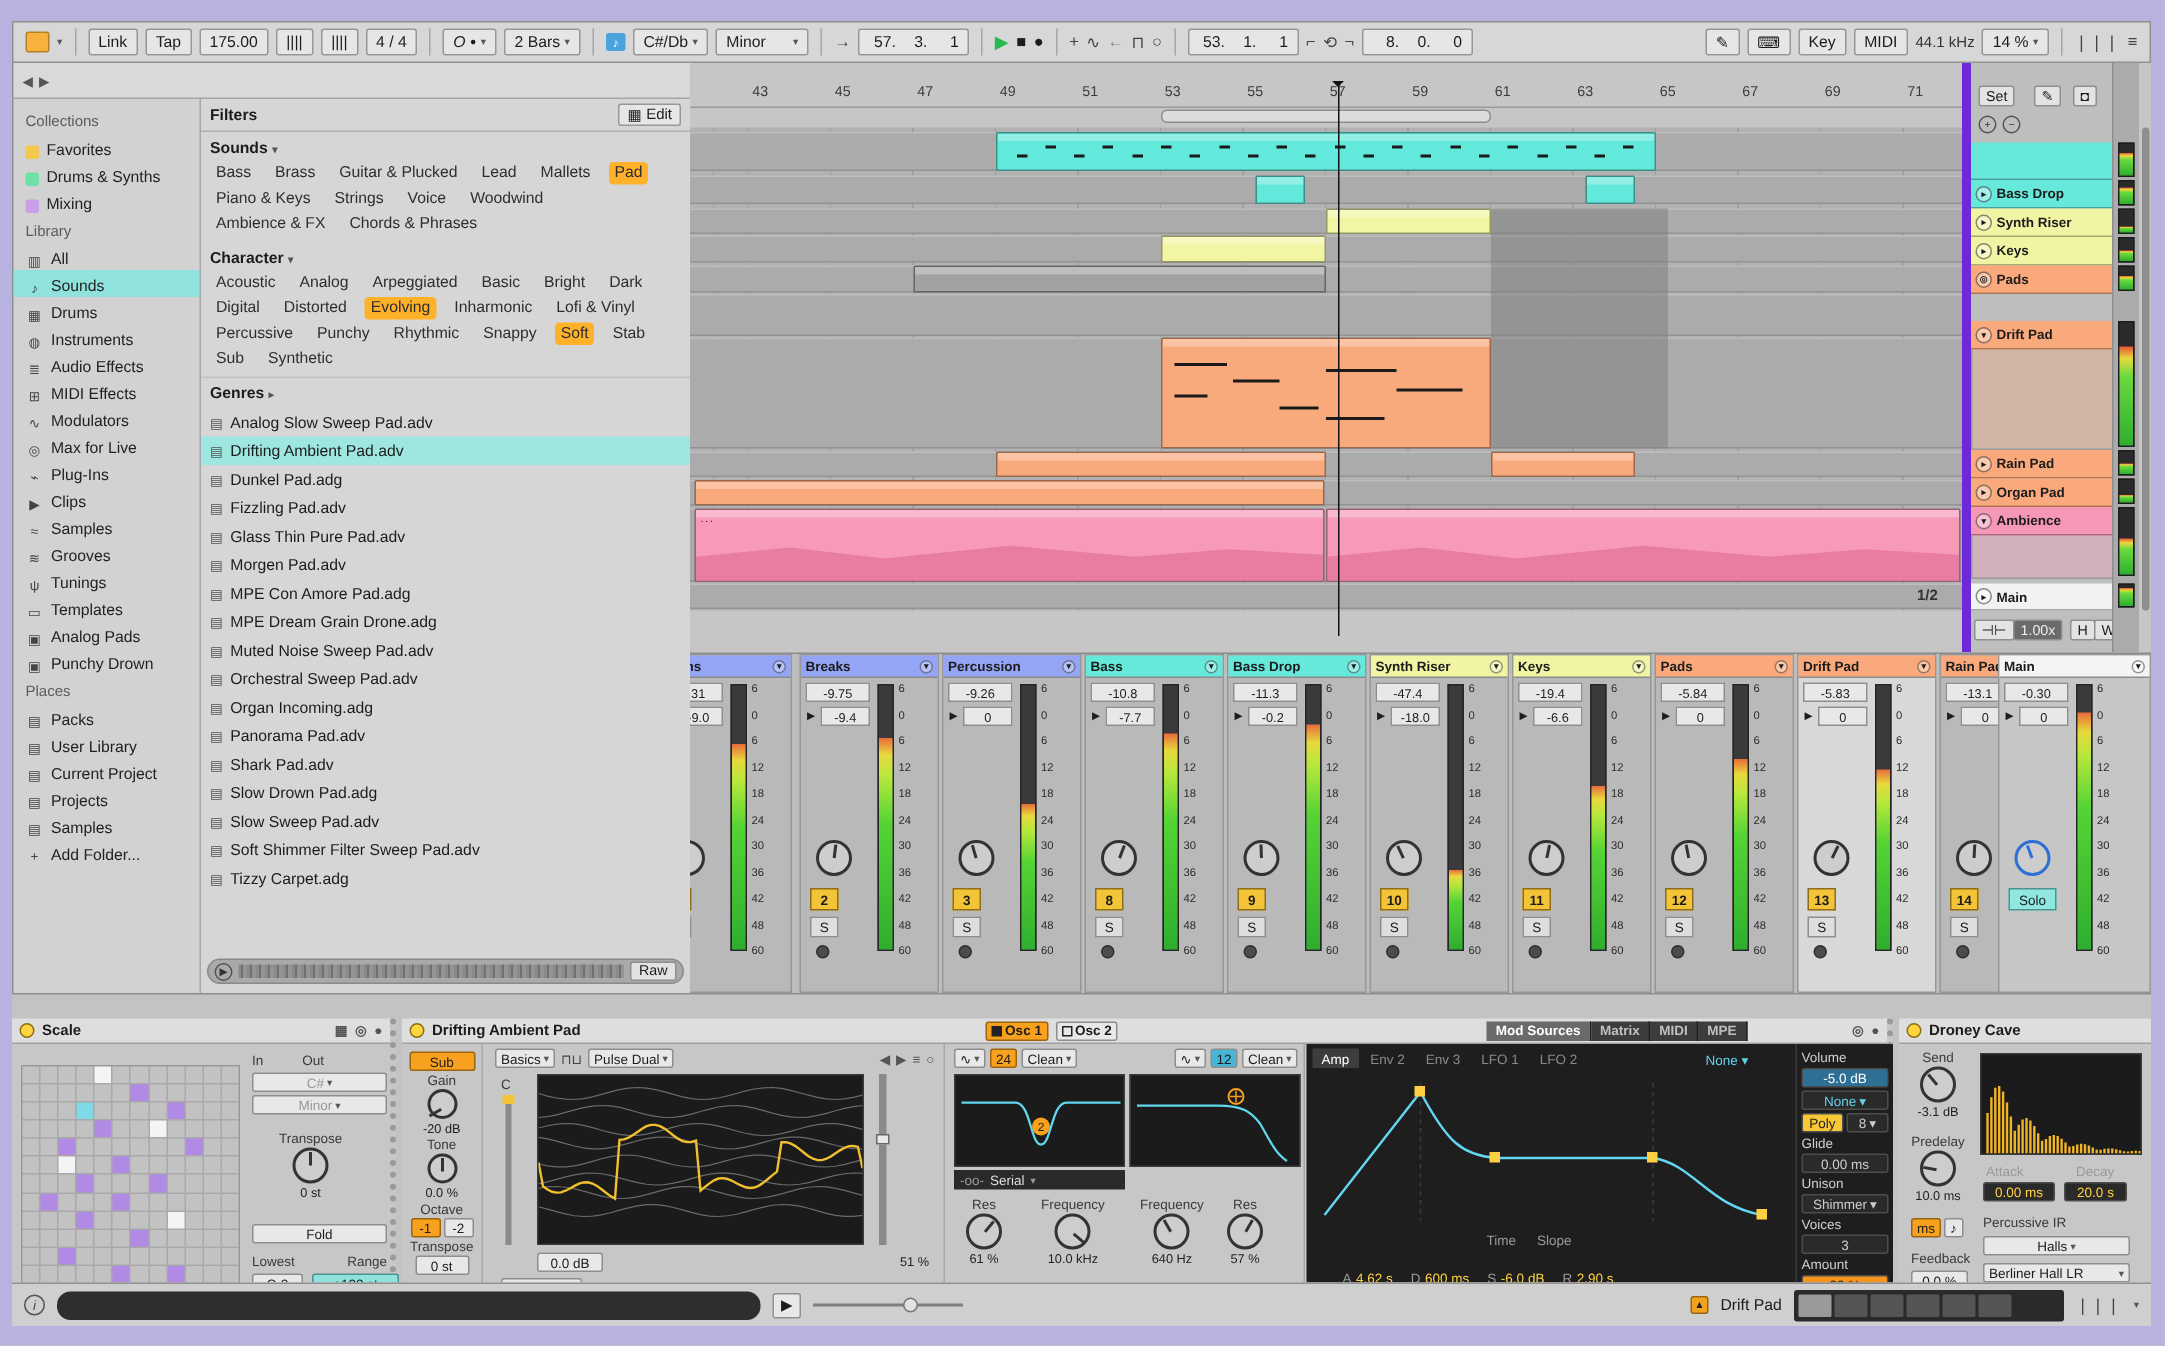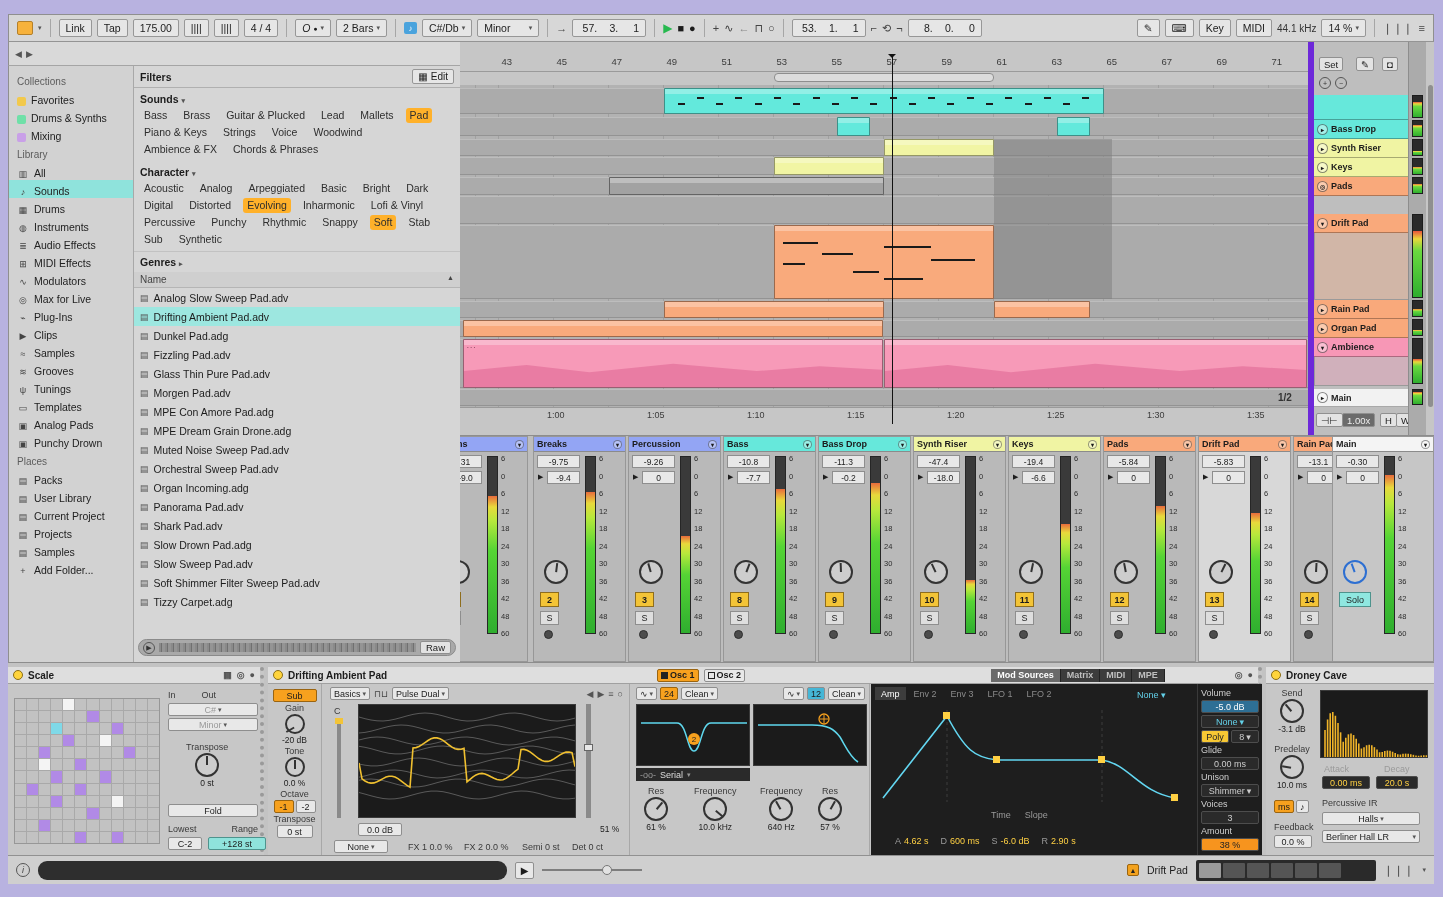--- a/index.html
+++ b/index.html
@@ -91,21 +91,21 @@
 .knb{width:24px;height:24px;border:2px solid #333;border-radius:50%;background:#cdcdcd;position:relative}
 .knb b{position:absolute;left:50%;margin-left:-1px;top:1px;width:2px;height:9px;background:#333;transform-origin:1px 10px}
 .pan{position:absolute;left:10px;top:108px}
 .kblue{border-color:#2d6fd2}.kblue b{background:#2d6fd2}
 .tnum{position:absolute;left:6px;top:140px;width:19px;height:15px;background:#f3c437;border:1px solid #8e6d1d;font-size:9px;font-weight:bold;display:flex;align-items:center;justify-content:center}
 .sbtn{position:absolute;left:6px;top:159px;width:19px;height:14px;background:#dedede;border:1px solid #8e8e8e;font-size:9px;display:flex;align-items:center;justify-content:center}
 .rec{position:absolute;left:10px;top:178px;width:9px;height:9px;border-radius:50%;background:#4c4c4c;border:1px solid #2e2e2e}
 .solo{position:absolute;left:6px;top:140px;width:32px;height:15px;background:#8fe7e0;border:1px solid #4e938d;font-size:9px;display:flex;align-items:center;justify-content:center}
 
 #devs{position:absolute;left:8px;top:662px;width:1426px;height:193px;background:#c3c3c3;border-top:1px solid #8d8d8d;overflow:hidden}
-.dev{position:absolute;top:4px;height:193px;background:#c7c7c7;border-right:4px dotted #9a9a9a}
+.dev{position:absolute;top:16px;height:193px;background:#c7c7c7;border-right:4px dotted #9a9a9a}
 .dtitle{height:17px;background:#dedede;border-bottom:1px solid #a0a0a0;display:flex;align-items:center;gap:5px;padding:0 5px;font-size:10px;font-weight:bold}
 .oncirc{width:10px;height:10px;border-radius:50%;background:#ffd43c;border:1px solid #8a6d14}
 .dic{font-size:9px;color:#555}
 .dlab{font-size:9px;color:#3a3a3a}
 .dbx{background:#e8e8e8;border:1px solid #8e8e8e;border-radius:2px;font-size:9px;height:13px;display:inline-flex;align-items:center;justify-content:center;padding:0 3px;gap:2px;white-space:nowrap}
 .dbx.orange{background:#f7a11e;border-color:#9a6410}
 .dbx.cyanbg{background:#8fe3dc;border-color:#4e938d}
 .kwrap{display:flex;flex-direction:column;align-items:center;gap:1px}
 .kval{font-size:8.5px;color:#222}
 #scale-grid{position:absolute;left:6px;top:14px;width:146px;height:146px;display:grid;grid-template-columns:repeat(12,1fr);grid-template-rows:repeat(12,1fr);gap:1px;background:#a9a9a9;border:1px solid #979797}
@@ -366,24 +366,20 @@
         <span class="tag">Punchy</span>
         <span class="tag">Rhythmic</span>
         <span class="tag">Snappy</span>
         <span class="tag on">Soft</span>
         <span class="tag">Stab</span>
         <span class="tag">Sub</span>
         <span class="tag">Synthetic</span>
       </div>
     </div>
   <div id="genres"><span>Genres</span> <span class="caret">▸</span></div>
-  <div id="namehead">
-      <span>Name</span>
-      <span style="font-size:7px">▲</span>
-    </div>
   <div id="rlist">
       <div class="rrow">
         <span class="ric">▤</span>
         <span>Analog Slow Sweep Pad.adv</span>
       </div>
       <div class="rrow sel">
         <span class="ric">▤</span>
         <span>Drifting Ambient Pad.adv</span>
       </div>
       <div class="rrow">
@@ -529,30 +525,20 @@
       <div class="clip" style="left:2.8px;width:420.7px;top:254px;height:49px;background:#f79ab8">
         <span class="cliplbl">...</span>
         <i class="cw"></i>
       </div>
       <div class="clip" style="left:423.5px;width:423.5px;top:254px;height:49px;background:#f79ab8">
         <i class="cw"></i>
       </div>
     </div>
   <div id="dimblock" style="left: 533.5px; top: 97px; width: 118.25px; height: 160px;"></div>
   <div id="playhead" style="left: 431.7px;"></div>
-  <div id="timerow">
-      <span class="tlab" style="left:87px">1:00</span>
-      <span class="tlab" style="left:187px">1:05</span>
-      <span class="tlab" style="left:287px">1:10</span>
-      <span class="tlab" style="left:387px">1:15</span>
-      <span class="tlab" style="left:487px">1:20</span>
-      <span class="tlab" style="left:587px">1:25</span>
-      <span class="tlab" style="left:687px">1:30</span>
-      <span class="tlab" style="left:787px">1:35</span>
-    </div>
   <div id="arr-headers">
     <span class="hbx" style="position:absolute;left:5px;top:15px">Set</span>
     <span class="hbx" style="position:absolute;left:42px;top:15px">✎</span>
     <span class="hbx" style="position:absolute;left:68px;top:15px">◘</span>
     <span class="pcirc" style="position:absolute;left:5px;top:35px">+</span>
     <span class="pcirc" style="position:absolute;left:21px;top:35px">−</span>
     <span class="hbx" style="position:absolute;left:2px;top:371px">⊣⊢</span>
     <span class="hbx" style="position:absolute;left:28px;top:371px;background:#6b6b6b;color:#eee">1.00x</span>
     <span class="hbx" style="position:absolute;left:66px;top:371px">H</span>
     <span class="hbx" style="position:absolute;left:82px;top:371px">W</span>

